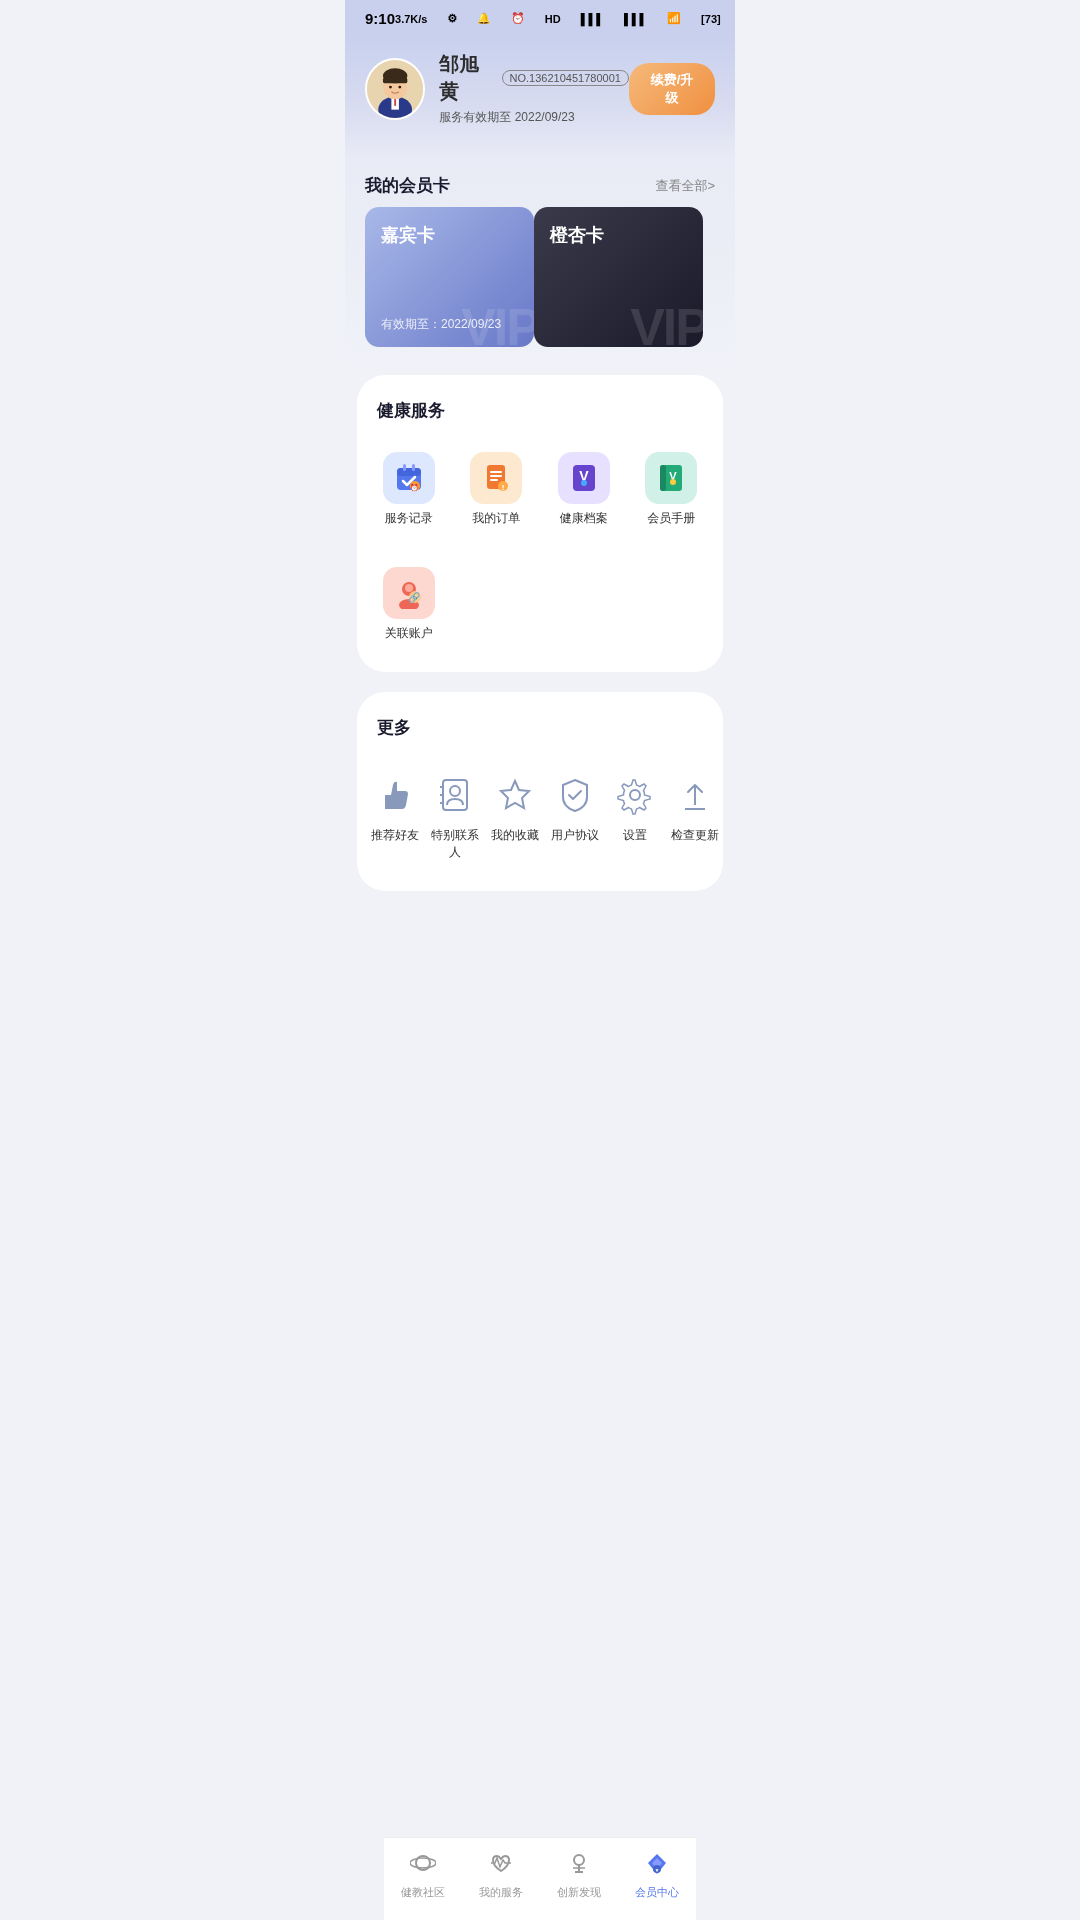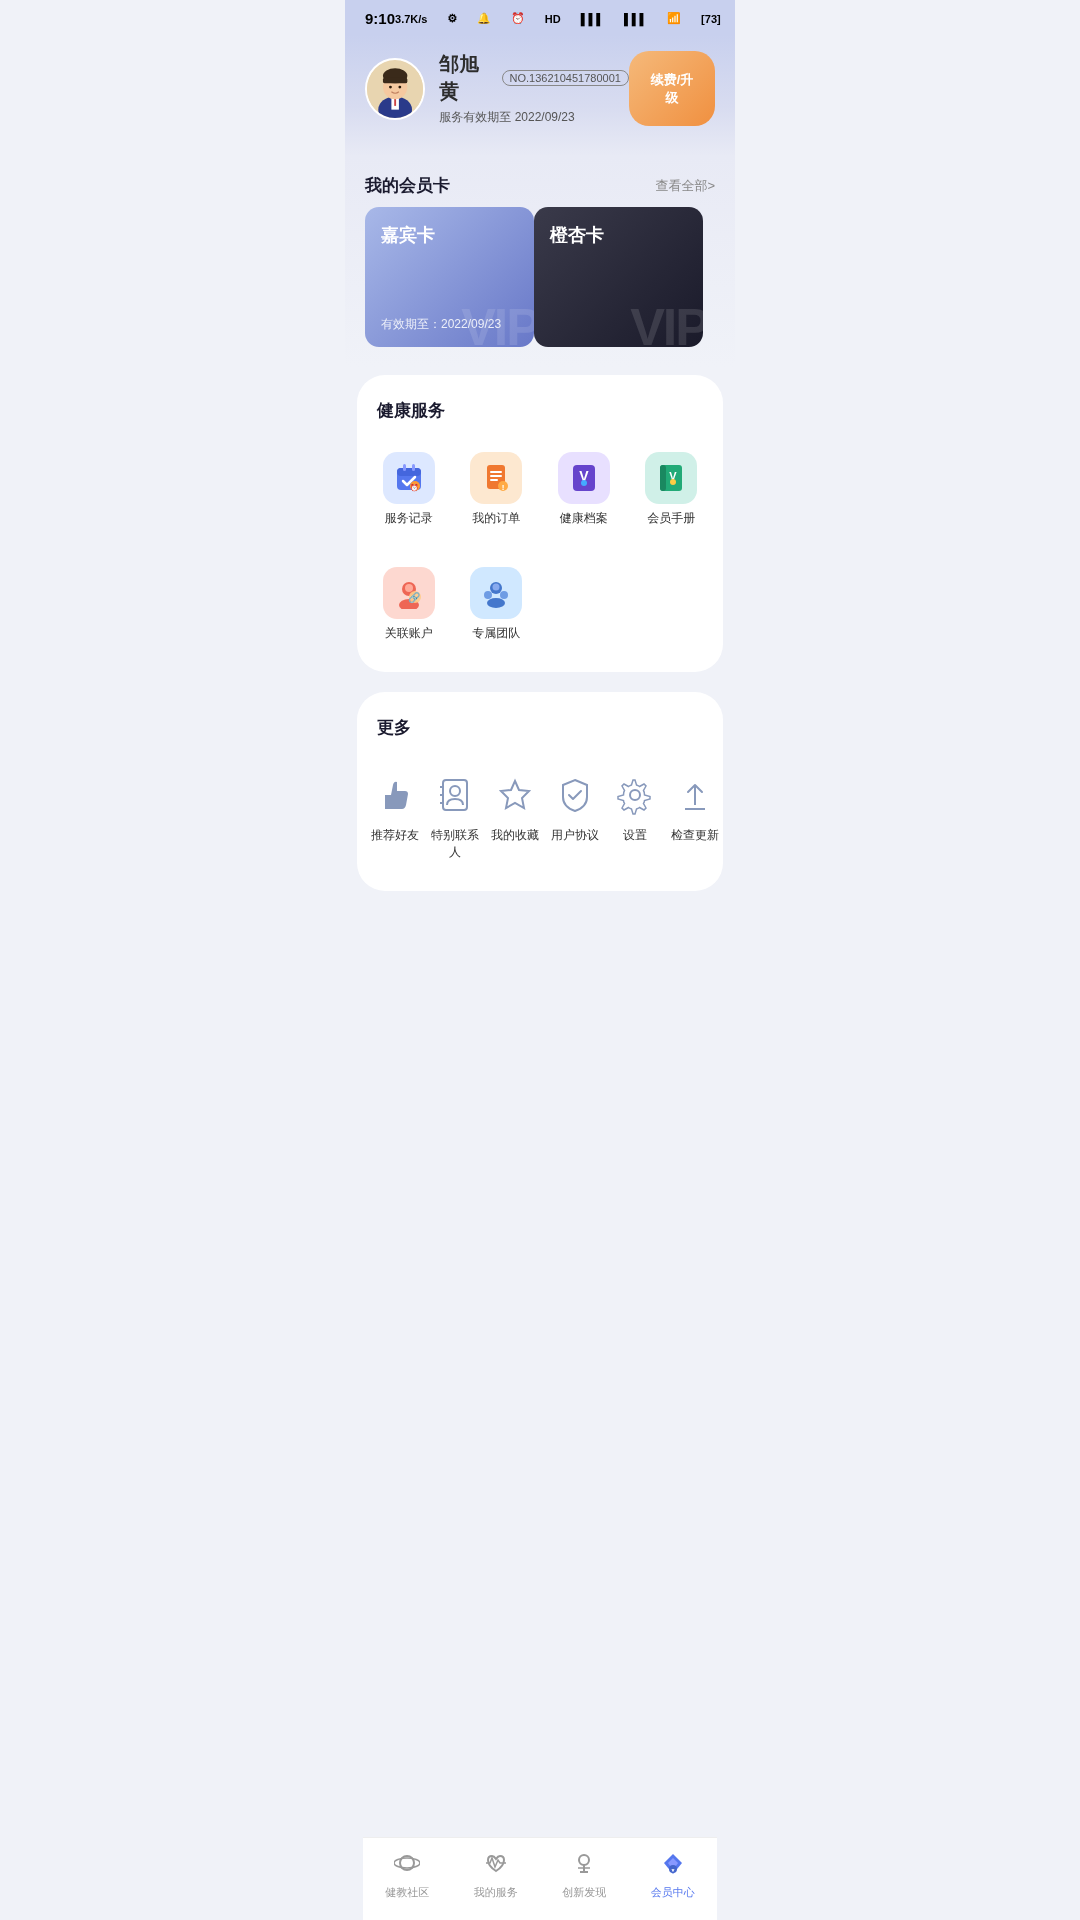--- a/index.html
+++ b/index.html
@@ -26,20 +26,21 @@
     .status-bar .time { font-size: 15px; font-weight: 700; }
     .status-icons { display: flex; align-items: center; gap: 20px; font-size: 11px; }
 
     
     .header {
       background: linear-gradient(180deg, #c8d0ee 0%, #d8dcf0 60%, #e8eaf5 100%);
       padding: 16px 20px 30px;
     }
     .profile-row {
       display: flex;
+      align-items: center;
       justify-content: space-between;
     }
     .profile-left { display: flex; align-items: center; gap: 14px; }
     .avatar {
       width: 62px; height: 62px;
       border-radius: 50%;
       background: #e8d5b0;
       border: 2px solid #fff;
       overflow: hidden;
       display: flex; align-items: center; justify-content: center;
@@ -148,21 +149,21 @@
       padding: 10px 8px;
     }
 
     .more-section .service-grid {
       grid-template-columns: repeat(6, 1fr);
     }
 
     
     .bottom-nav {
       position: fixed; bottom: 0; left: 50%; transform: translateX(-50%);
-      width: 354px;
+      width: 312px;
       background: #fff;
       display: flex;
       border-top: 1px solid #eee;
       padding: 8px 0 16px;
     }
     .nav-item {
       flex: 1;
       display: flex; flex-direction: column; align-items: center; gap: 3px;
       cursor: pointer;
       padding: 4px 0;
@@ -324,32 +325,20 @@
             <circle cx="16" cy="12" r="7" fill="#ee6655"></circle>
             <circle cx="16" cy="11" r="4" fill="#ffaa99"></circle>
             <ellipse cx="16" cy="28" rx="10" ry="6" fill="#ee6655"></ellipse>
             <circle cx="22" cy="20" r="6" fill="#ffcc88" opacity="0.9"></circle>
             <text x="22" y="24" text-anchor="middle" font-size="10" fill="#cc6600">🔗</text>
           </svg>
         </div>
         <span class="service-label">关联账户</span>
       </div>
 
-      <div class="service-item">
-        <div class="service-icon icon-bluelight">
-          <svg width="32" height="32" viewBox="0 0 32 32">
-            <circle cx="16" cy="11" r="6" fill="#4477cc"></circle>
-            <circle cx="16" cy="10" r="3.5" fill="#88aaee"></circle>
-            <ellipse cx="16" cy="26" rx="9" ry="5" fill="#4477cc"></ellipse>
-            <circle cx="24" cy="18" r="4" fill="#5588dd" opacity="0.8"></circle>
-            <circle cx="8" cy="18" r="4" fill="#5588dd" opacity="0.8"></circle>
-          </svg>
-        </div>
-        <span class="service-label">专属团队</span>
-      </div>
 
     </div>
   </div>
 
   <div class="section-spacer"></div>
 
   <div class="white-section more-section">
     <div class="section-header">
       <span class="section-title">更多</span>
     </div>

